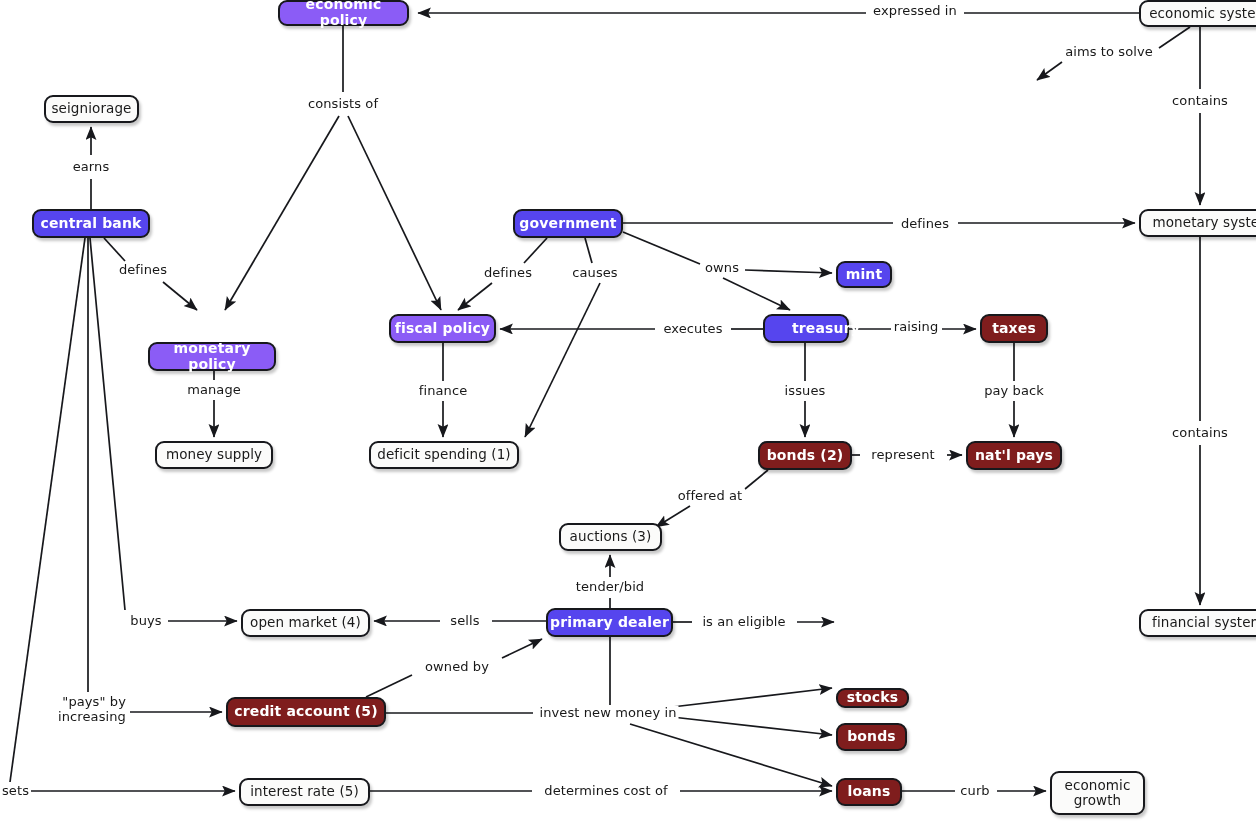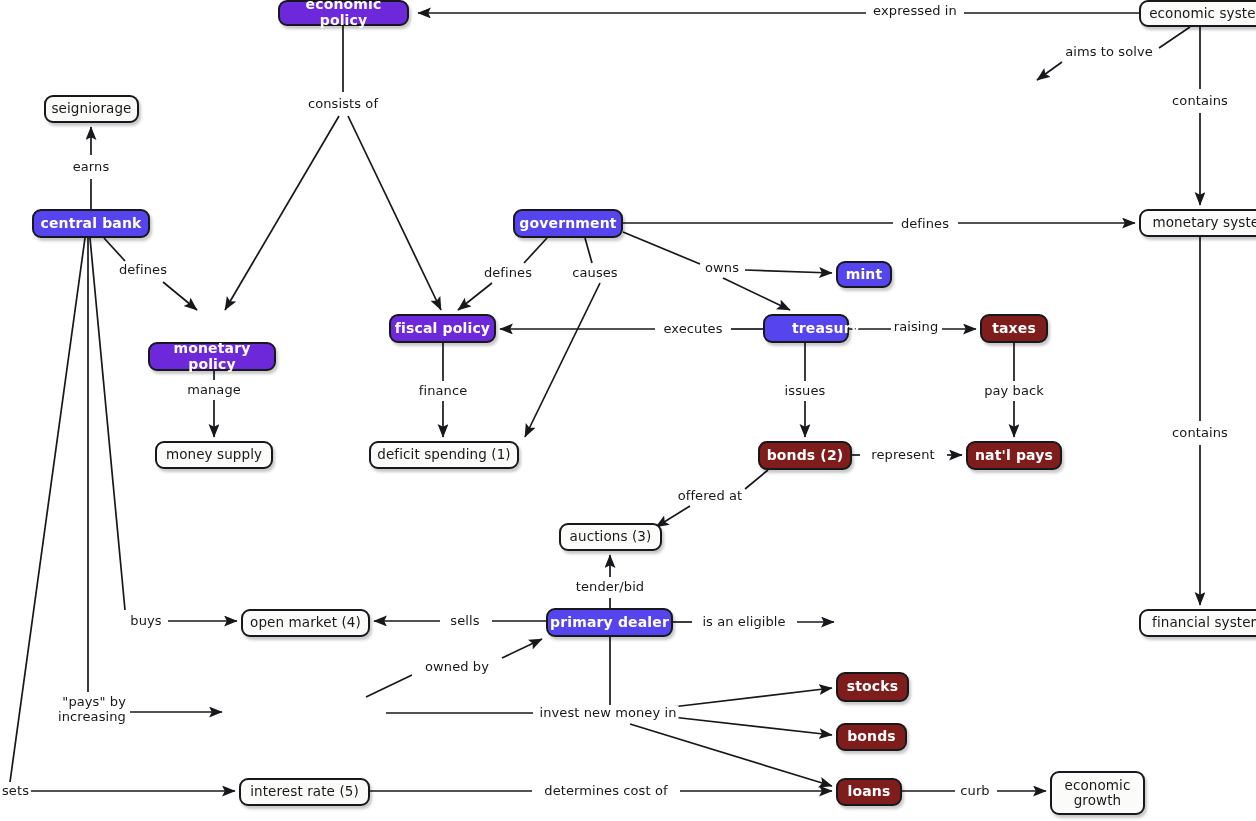--- a/index.html
+++ b/index.html
@@ -38,21 +38,21 @@
     z-index: 4;
   }
   .node.plain {
     background: #fbfbfa;
     color: #1a1a1a;
     font-size: 13.5px;
     font-weight: 400;
     letter-spacing: 0.1px;
   }
   .node.cyan {
-    background: #6d28d9;
+    background: #8b5cf6;
     color: #ffffff;
     font-size: 14px;
     font-weight: bold;
     letter-spacing: 0.15px;
   }
   .node.indigo {
     background: #5645ee;
     color: #ffffff;
     font-size: 14px;
     font-weight: bold;
@@ -211,21 +211,22 @@
   <div class="node indigo" style="left:763px;top:314px;width:86px;height:29px;padding-left:40px;">treasury</div>
   <div class="node magenta" style="left:980px;top:314px;width:68px;height:29px;">taxes</div>
   <div class="node plain" style="left:155px;top:441px;width:118px;height:28px;">money supply</div>
   <div class="node plain" style="left:369px;top:441px;width:150px;height:28px;">deficit spending (1)</div>
   <div class="node magenta" style="left:758px;top:441px;width:94px;height:29px;">bonds (2)</div>
   <div class="node magenta" style="left:966px;top:441px;width:96px;height:29px;">nat'l pays</div>
   <div class="node plain" style="left:559px;top:523px;width:103px;height:28px;">auctions (3)</div>
   <div class="node plain" style="left:241px;top:609px;width:129px;height:28px;">open market (4)</div>
   <div class="node indigo" style="left:546px;top:608px;width:127px;height:29px;">primary dealer</div>
   <div class="node plain" style="left:1139px;top:609px;width:138px;height:28px;">financial system</div>
-  <div class="node magenta" style="left:836px;top:672px;width:73px;height:30px;">stocks</div>
+  <div class="node magenta" style="left:836px;top:688px;width:73px;height:20px;">stocks</div>
+  <div class="node magenta" style="left:226px;top:697px;width:160px;height:30px;">credit account (5)</div>
   <div class="node magenta" style="left:836px;top:723px;width:71px;height:28px;">bonds</div>
   <div class="node plain" style="left:239px;top:778px;width:131px;height:28px;">interest rate (5)</div>
   <div class="node magenta" style="left:836px;top:778px;width:66px;height:28px;">loans</div>
   <div class="node plain" style="left:1050px;top:771px;width:95px;height:44px;">economic
 growth</div>
 
   <div class="edge-label" style="left:915px;top:11px;">expressed in</div>
   <div class="edge-label" style="left:1109px;top:52px;">aims to solve</div>
   <div class="edge-label" style="left:343px;top:104px;">consists of</div>
   <div class="edge-label" style="left:1200px;top:101px;">contains</div>

